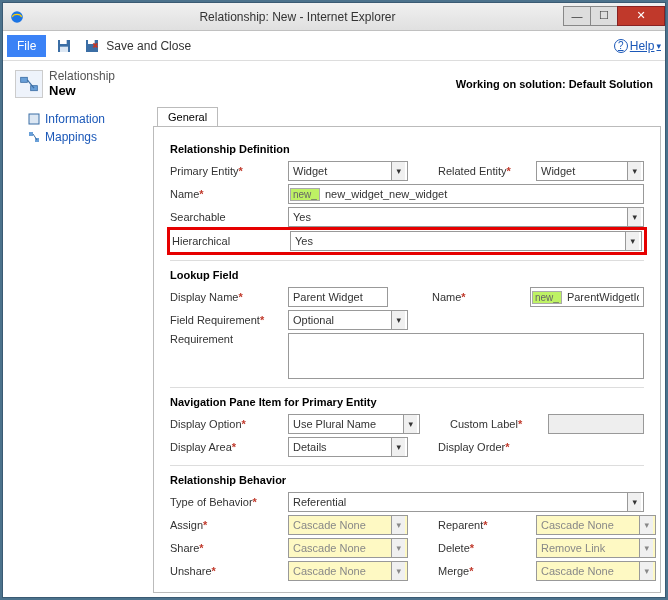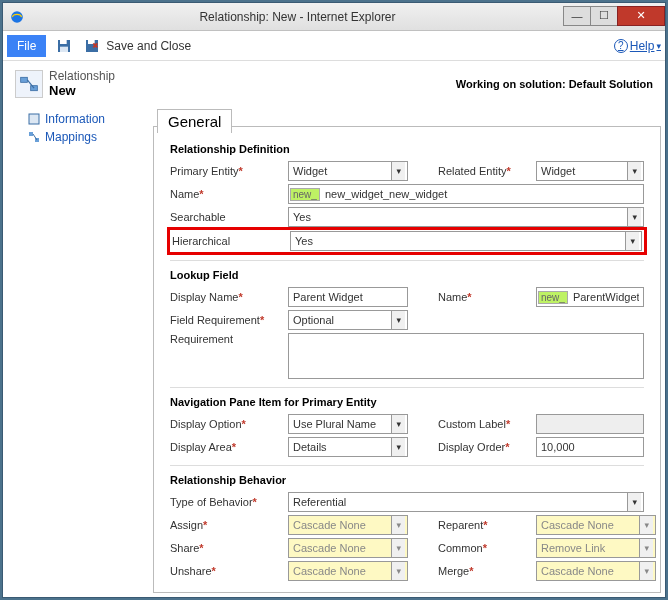--- a/index.html
+++ b/index.html
@@ -32,21 +32,21 @@
   
   .body { flex:1; display:flex; overflow:hidden; }
   .sidebar { width:150px; padding: 6px 8px; font-size:12px; color:#1b58b8; border-right:0; }
   .sidebar .common-label { color:#333; font-weight:bold; font-size:12px; display:flex; align-items:center; cursor:pointer;}
   .sidebar .common-label::before { content:"◢"; font-size:8px; color:#555; margin-right:4px;}
   .sidebar .navitem { padding:2px 0 2px 16px; display:flex; align-items:flex-start; color:#1b58b8; cursor:pointer;}
   .sidebar .navitem .navicon{width:14px;height:14px;margin-right:4px;display:flex;align-items:center;justify-content:center;}
   
   .content { flex:1; display:flex; flex-direction:column; overflow:hidden; }
   .tabs { height:22px; display:flex; align-items:flex-end; padding-left:4px; }
-  .tab { font-size:15px; padding:3px 10px; border:1px solid #bbb; border-bottom:none; background:#fff; position:relative; top:7px; cursor:pointer;}
+  .tab { font-size:11px; padding:3px 10px; border:1px solid #bbb; border-bottom:none; background:#fff; position:relative; top:0; cursor:pointer;}
   .panel { flex:1; border:1px solid #bbb; margin:0 4px 4px 0; padding:10px 16px 22px 16px; overflow:auto; font-size:11px; color:#333; }
   .section-title { font-weight:bold; font-size:11px; margin: 6px 0 6px 0; color:#000; }
   .form-row { display:grid; grid-template-columns: 110px 1fr 14px 90px 1fr; column-gap:8px; align-items:center; margin-bottom:3px; min-height:20px;}
   .form-row.single { grid-template-columns: 110px 1fr; }
   .form-row.highlight { outline:3px solid #e60000; outline-offset:0; padding:1px 2px;}
   .lbl { font-size:11px; color:#333; display:flex; align-items:center;}
   .req::after { content:" *"; color:#c0392b; font-weight:bold;}
   input[type=text], .select, textarea { width:100%; font-size:11px; height:20px; border:1px solid #999; background:#fff; color:#333; padding:1px 4px;}
   .select { display:flex; align-items:center; justify-content:space-between; padding:0 2px 0 4px;}
   .select .chev { font-size:9px; border-left:1px solid #999; padding:0 4px; height:100%; display:flex; align-items:center; background:#f0f0f0;}
@@ -186,21 +186,21 @@
               <span class="chev">▾</span>
             </div>
         </div>
 
         <hr class="sep">
 
         <div class="section-title">Lookup Field</div>
 
         <div class="form-row">
           <div class="lbl req">Display Name</div>
-          <input type="text" style="width: 120px;" value="Parent Widget">
+          <input type="text" style="width: 100px;" value="Parent Widget">
           <div></div>
           <div class="lbl req">Name</div>
           <div class="prefix-input">
             <span class="prefix">new_</span>
             <input type="text" value="ParentWidgetId" style="">
           </div>
         </div>
 
         <div class="form-row single">
           <div class="lbl req">Field Requirement</div>
@@ -214,38 +214,37 @@
           <div class="lbl">Requirement</div>
           <textarea style=""></textarea>
         </div>
 
         <hr class="sep">
 
         <div class="section-title">Navigation Pane Item for Primary Entity</div>
 
         <div class="form-row">
           <div class="lbl req">Display Option</div>
-          <div class="select" style="width:120px">
+          <div class="select" style="width:132px">
               <span>Use Plural Name</span>
               <span class="chev">▾</span>
             </div>
           <div></div>
           <div class="lbl req">Custom Label</div>
           <input type="text" disabled="" style="background: rgb(238, 238, 238);">
         </div>
 
         <div class="form-row">
           <div class="lbl req">Display Area</div>
           <div class="select" style="width:120px">
               <span>Details</span>
               <span class="chev">▾</span>
             </div>
           <div></div>
           <div class="lbl req">Display Order</div>
-          <input type="text" value="10,000" style="">
         </div>
 
         <hr class="sep">
 
         <div class="section-title">Relationship Behavior</div>
 
         <div class="form-row single">
           <div class="lbl req">Type of Behavior</div>
           <div class="select">
               <span>Referential</span>
@@ -267,21 +266,21 @@
             </div>
         </div>
 
         <div class="form-row">
           <div class="lbl req">Share</div>
           <div class="select disabled" style="width:120px">
               <span>Cascade None</span>
               <span class="chev">▾</span>
             </div>
           <div></div>
-          <div class="lbl req">Common</div>
+          <div class="lbl req">Delete</div>
           <div class="select disabled" style="width:120px">
               <span>Remove Link</span>
               <span class="chev">▾</span>
             </div>
         </div>
 
         <div class="form-row">
           <div class="lbl req">Unshare</div>
           <div class="select disabled" style="width:120px">
               <span>Cascade None</span>

